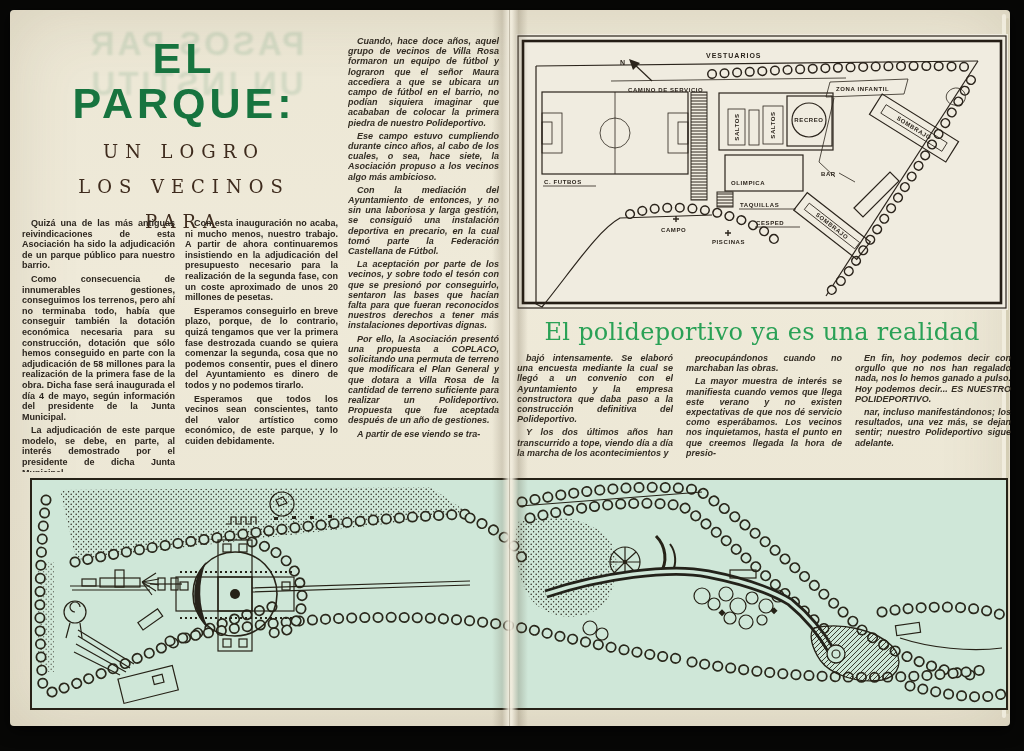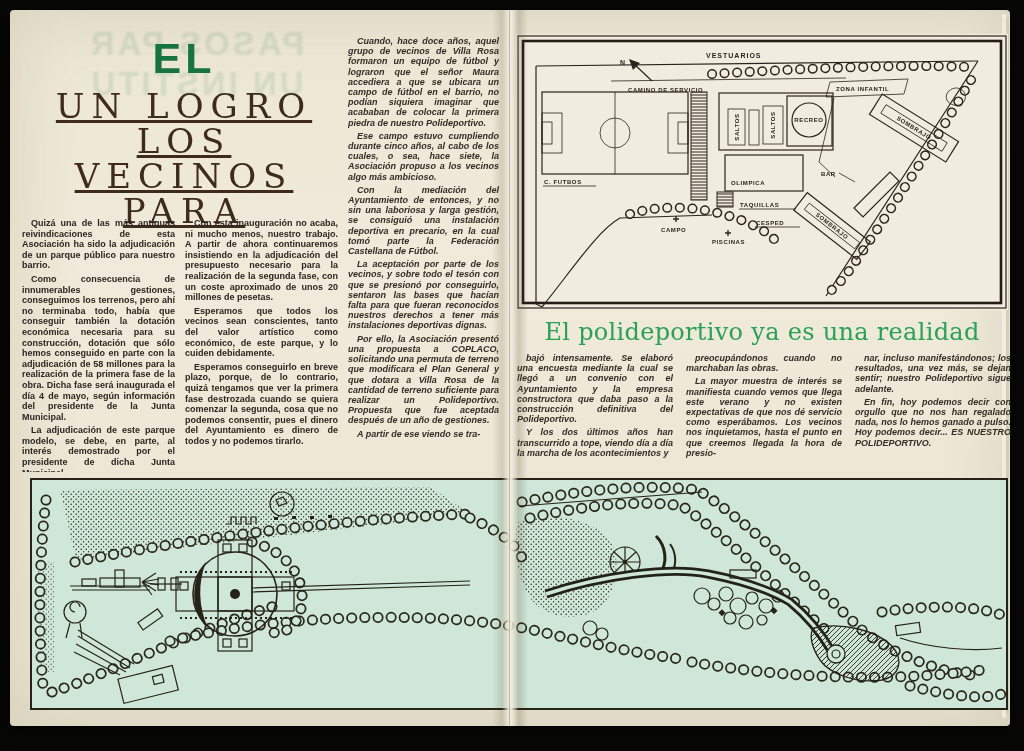--- a/index.html
+++ b/index.html
@@ -12,21 +12,21 @@
   .page-edge-r2{position:absolute;left:1006px;top:18px;width:3px;height:696px;background:#cfc7ad;opacity:.7;border-radius:2px;}
   .fold{position:absolute;left:492px;top:10px;width:36px;height:716px;pointer-events:none;z-index:40;
     background:linear-gradient(90deg,rgba(70,56,32,0) 0%,rgba(70,56,32,.16) 28%,rgba(238,233,218,.92) 46%,rgba(240,235,220,.95) 55%,rgba(70,56,32,.20) 74%,rgba(70,56,32,0) 100%);}
   .fold:after{content:"";position:absolute;left:17px;top:0;width:1px;height:100%;background:rgba(60,46,24,.25);}
   .ghost{position:absolute;left:46px;top:24px;width:300px;z-index:1;transform:scaleX(-1);
     color:rgba(42,122,74,.13);font-weight:700;font-size:33px;line-height:40px;letter-spacing:3px;
     text-align:center;filter:blur(1.2px);}
   
   .t-wrap{position:absolute;left:28px;top:36px;width:312px;z-index:2;text-align:center;}
   .t-green{font-weight:700;color:#17743f;font-size:43px;line-height:45px;letter-spacing:4px;}
-  .t-serif{font-family:"DejaVu Serif",serif;color:#3e2b1d;font-size:34px;line-height:35px;letter-spacing:7px;margin-top:8px;text-decoration:underline;}
+  .t-serif{font-family:"DejaVu Serif",serif;color:#3e2b1d;font-size:18px;line-height:35px;letter-spacing:7px;margin-top:8px;}
   .col{position:absolute;z-index:2;font-size:9px;line-height:10.6px;font-weight:700;color:#2c261f;
     text-align:justify;overflow:hidden;}
   .col p{margin:0 0 3px 0;text-indent:9px;}
   .ital{font-style:italic;color:#332d24;line-height:10.2px;}
   #col1{left:22px;top:218px;width:153px;height:254px;}
   #col2{left:185px;top:218px;width:153px;height:254px;}
   #col3{left:348px;top:36px;width:151px;height:438px;}
   
   #siteplan{position:absolute;left:516px;top:34px;z-index:2;}
   .headline{position:absolute;left:514px;top:314px;width:496px;height:36px;z-index:2;
@@ -59,37 +59,38 @@
   <div class="page-edge-r2"></div>
 
   <div class="ghost">
     <div>PASOS PAR</div>
     <div>UN INSTITU</div>
   </div>
 
   <div class="t-wrap">
     <div class="t-green">
       <div>EL</div>
+      <div>PARQUE:</div>
     </div>
     <div class="t-serif">
       <div>UN LOGRO</div>
       <div>LOS VECINOS</div>
       <div>PARA</div>
     </div>
   </div>
 
   <div id="col1" class="col">
     <p>Quizá una de las más antiguas reivindicaciones de esta Asociación ha sido la adjudicación de un parque público para nuestro barrio.</p>
     <p>Como consecuencia de innumerables gestiones, conseguimos los terrenos, pero ahí no terminaba todo, había que conseguir también la dotación económica necesaria para su construcción, dotación que sólo hemos conseguido en parte con la adjudicación de 58 millones para la realización de la primera fase de la obra. Dicha fase será inaugurada el día 4 de mayo, según información del presidente de la Junta Municipal.</p>
     <p>La adjudicación de este parque modelo, se debe, en parte, al interés demostrado por el presidente de dicha Junta Municipal.</p>
   </div>
   <div id="col2" class="col">
     <p>Con esta inauguración no acaba, ni mucho menos, nuestro trabajo. A partir de ahora continuaremos insistiendo en la adjudicación del presupuesto necesario para la realización de la segunda fase, con un coste aproximado de unos 20 millones de pesetas.</p>
+    <p>Esperamos conseguirlo en breve plazo, porque, de lo contrario, quizá tengamos que ver la primera fase destrozada cuando se quiera comenzar la segunda, cosa que no podemos consentir, pues el dinero del Ayuntamiento es dinero de todos y no podemos tirarlo.</p>
     <p>Esperamos que todos los vecinos sean conscientes, tanto del valor artístico como económico, de este parque, y lo cuiden debidamente.</p>
-    <p>Esperamos conseguirlo en breve plazo, porque, de lo contrario, quizá tengamos que ver la primera fase destrozada cuando se quiera comenzar la segunda, cosa que no podemos consentir, pues el dinero del Ayuntamiento es dinero de todos y no podemos tirarlo.</p>
   </div>
   <div id="col3" class="col ital">
     <p>Cuando, hace doce años, aquel grupo de vecinos de Villa Rosa formaron un equipo de fútbol y lograron que el señor Maura accediera a que se ubicara un campo de fútbol en el barrio, no podían siquiera imaginar que acababan de colocar la primera piedra de nuestro Polideportivo.</p>
     <p>Ese campo estuvo cumpliendo durante cinco años, al cabo de los cuales, o sea, hace siete, la Asociación propuso a los vecinos algo más ambicioso.</p>
     <p>Con la mediación del Ayuntamiento de entonces, y no sin una laboriosa y larga gestión, se consiguió una instalación deportiva en precario, en la cual tomó parte la Federación Castellana de Fútbol.</p>
     <p>La aceptación por parte de los vecinos, y sobre todo el tesón con que se presionó por conseguirlo, sentaron las bases que hacían falta para que fueran reconocidos nuestros derechos a tener más instalaciones deportivas dignas.</p>
     <p>Por ello, la Asociación presentó una propuesta a COPLACO, solicitando una permuta de terreno que modificara el Plan General y que dotara a Villa Rosa de la cantidad de terreno suficiente para realizar un Polideportivo. Propuesta que fue aceptada después de un año de gestiones.</p>
     <p>A partir de ese viendo se tra-</p>
   </div>
 
@@ -187,22 +188,22 @@
 
   <div id="rcol1" class="col ital">
     <p>bajó intensamente. Se elaboró una encuesta mediante la cual se llegó a un convenio con el Ayuntamiento y la empresa constructora que daba paso a la construcción definitiva del Polideportivo.</p>
     <p>Y los dos últimos años han transcurrido a tope, viendo día a día la marcha de los acontecimientos y</p>
   </div>
   <div id="rcol2" class="col ital">
     <p>preocupándonos cuando no marchaban las obras.</p>
     <p>La mayor muestra de interés se manifiesta cuando vemos que llega este verano y no existen expectativas de que nos dé servicio como esperábamos. Los vecinos nos inquietamos, hasta el punto en que creemos llegada la hora de presio-</p>
   </div>
   <div id="rcol3" class="col ital">
+    <p>En fin, hoy podemos decir con orgullo que no nos han regalado nada, nos lo hemos ganado a pulso. Hoy podemos decir... ES NUESTRO POLIDEPORTIVO.</p>
     <p>nar, incluso manifestándonos; los resultados, una vez más, se dejan sentir; nuestro Polideportivo sigue adelante.</p>
-    <p>En fin, hoy podemos decir con orgullo que no nos han regalado nada, nos lo hemos ganado a pulso. Hoy podemos decir... ES NUESTRO POLIDEPORTIVO.</p>
   </div>
 
   <svg id="parkplan" width="978" height="232" viewBox="0 0 978 232">
     <defs>
       <pattern id="stip" width="5" height="5" patternUnits="userSpaceOnUse">
         <circle cx="1.2" cy="1.2" r=".8" fill="#2f2c22"></circle>
         <circle cx="3.6" cy="3.8" r=".7" fill="#2f2c22"></circle>
       </pattern>
       <pattern id="ph" width="5" height="5" patternUnits="userSpaceOnUse">
         <path d="M0,5 L5,0" stroke="#2b281d" stroke-width=".9"></path>

